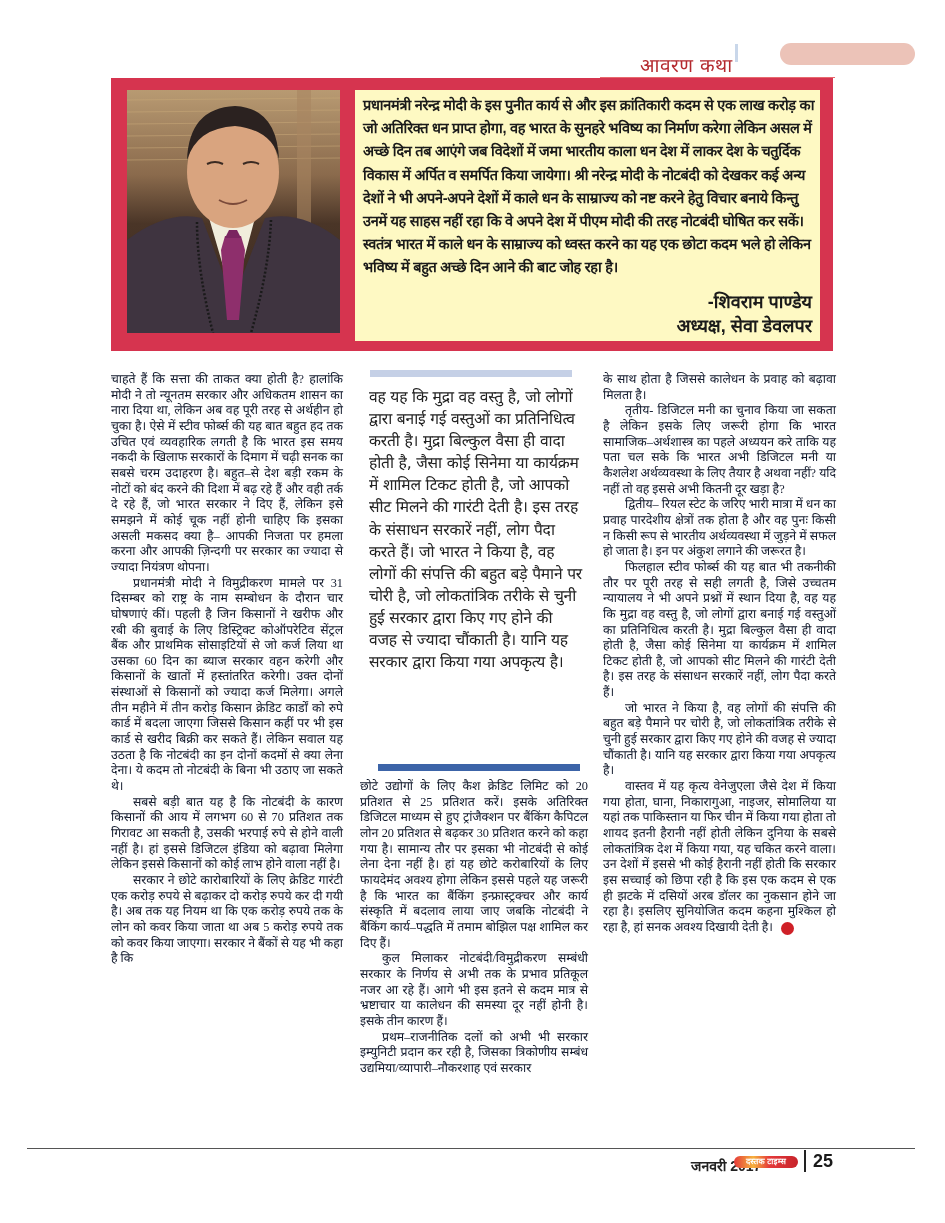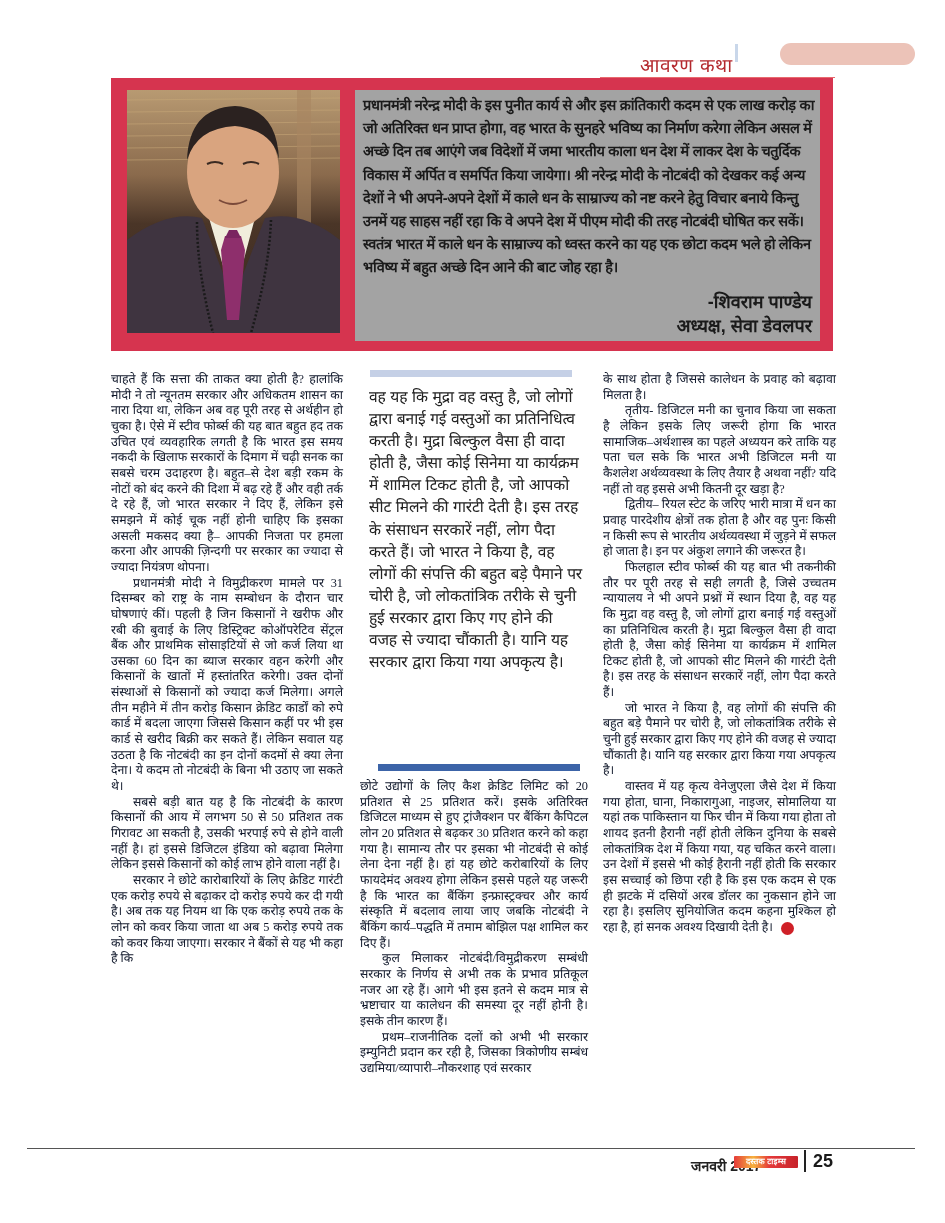--- a/index.html
+++ b/index.html
@@ -5,40 +5,40 @@
     html, body { margin: 0; padding: 0; background: #ffffff; }
     body { width: 945px; height: 1223px; position: relative; overflow: hidden; font-family: "DejaVu Sans", sans-serif; color: #222; }
 
     .header-section { position: absolute; left: 640px; top: 52px; font-size: 19px; color: #b3282d; letter-spacing: 0.5px; }
     .header-bar { position: absolute; left: 735px; top: 44px; width: 3px; height: 18px; background: #c9d7ea; }
     .header-pill { position: absolute; left: 780px; top: 43px; width: 135px; height: 22px; border-radius: 11px; background: #ecc3b8; }
     .header-rule { position: absolute; left: 600px; top: 77px; width: 235px; height: 1px; background: #e86a6f; }
 
     .quote-box { position: absolute; left: 111px; top: 78px; width: 722px; height: 273px; background: #d6344f; }
     .photo { position: absolute; left: 127px; top: 90px; width: 213px; height: 243px; overflow: hidden; background: #5a4536; }
-    .quote-panel { position: absolute; left: 355px; top: 90px; width: 465px; height: 251px; background: #a3a3a3; }
+    .quote-panel { position: absolute; left: 355px; top: 90px; width: 465px; height: 251px; background: #fef9c3; }
     .quote-text { position: absolute; left: 8px; top: 4px; width: 455px; font-family: "Liberation Sans Narrow", "Liberation Sans", sans-serif; font-weight: bold; font-size: 14.5px; line-height: 23.2px; color: #1a1a1a; letter-spacing: -0.3px; }
     .quote-author { position: absolute; right: 8px; top: 200px; text-align: right; font-family: "Liberation Sans", sans-serif; font-weight: bold; font-size: 18px; line-height: 24px; color: #1a1a1a; }
 
     .col { position: absolute; font-size: 12.3px; line-height: 15.65px; color: #0f172a; text-align: justify; font-family: Liberation Serif, serif; }
     .col p { margin: 0; }
     .col p.indent { text-indent: 22px; }
     .col1 { left: 111px; top: 372px; width: 232px; }
     .col3 { left: 603px; top: 372px; width: 233px; }
     .col2-bottom { left: 360px; top: 779px; width: 228px; }
 
     .pull-top-bar { position: absolute; left: 370px; top: 370px; width: 202px; height: 7px; background: #c5d0e6; }
     .pull-quote { position: absolute; left: 369px; top: 386px; width: 215px; font-size: 15.6px; line-height: 22.1px; color: #222; font-family: "DejaVu Sans", sans-serif; letter-spacing: -0.2px; }
     .pull-bottom-bar { position: absolute; left: 378px; top: 764px; width: 202px; height: 7px; background: #3c64a8; }
 
     .end-dot { display: inline-block; width: 13px; height: 13px; border-radius: 50%; background: #cf2027; vertical-align: middle; margin-left: 8px; }
 
     .footer-rule { position: absolute; left: 27px; top: 1148px; width: 888px; height: 1px; background: #555; }
     .footer-date { position: absolute; left: 691px; top: 1156px; font-family: "Liberation Sans", sans-serif; font-weight: bold; font-size: 14px; color: #222; text-align: center; }
-    .footer-logo { position: absolute; left: 734px; top: 1156px; width: 64px; height: 12px; background: linear-gradient(90deg, #e53a3a 0%, #f6b23c 30%, #e53a3a 55%, #c7232b 100%); border-radius: 1px; }
+    .footer-logo { position: absolute; left: 734px; top: 1156px; width: 64px; height: 12px; background: linear-gradient(90deg, #e53a3a 0%, #f6b23c 30%, #e53a3a 55%, #c7232b 100%); border-radius: 6px; }
     .footer-logo span { display: block; font-size: 8px; color: #fff; line-height: 12px; text-align: center; font-family: "Liberation Sans", sans-serif; font-weight: bold; letter-spacing: 0.2px; }
     .footer-vbar { position: absolute; left: 804px; top: 1150px; width: 2px; height: 22px; background: #222; }
     .footer-page { position: absolute; left: 813px; top: 1151px; font-family: "Liberation Sans", sans-serif; font-weight: bold; font-size: 18px; color: #1a1a1a; }
   </style>
 </head>
 <body>
 
 <div class="header-section">आवरण कथा</div>
 <div class="header-bar"></div>
 <div class="header-pill"></div>
@@ -82,21 +82,21 @@
   <div class="quote-text">प्रधानमंत्री नरेन्द्र मोदी के इस पुनीत कार्य से और इस क्रांतिकारी कदम से एक लाख करोड़ का जो अतिरिक्त धन प्राप्त होगा, वह भारत के सुनहरे भविष्य का निर्माण करेगा लेकिन असल में अच्छे दिन तब आएंगे जब विदेशों में जमा भारतीय काला धन देश में लाकर देश के चतुर्दिक विकास में अर्पित व समर्पित किया जायेगा। श्री नरेन्द्र मोदी के नोटबंदी को देखकर कई अन्य देशों ने भी अपने-अपने देशों में काले धन के साम्राज्य को नष्ट करने हेतु विचार बनाये किन्तु उनमें यह साहस नहीं रहा कि वे अपने देश में पीएम मोदी की तरह नोटबंदी घोषित कर सकें। स्वतंत्र भारत में काले धन के साम्राज्य को ध्वस्त करने का यह एक छोटा कदम भले हो लेकिन भविष्य में बहुत अच्छे दिन आने की बाट जोह रहा है।</div>
   <div class="quote-author">
     <div>-शिवराम पाण्डेय</div>
     <div>अध्यक्ष, सेवा डेवलपर</div>
   </div>
 </div>
 
 <div class="col col1">
   <p>चाहते हैं कि सत्ता की ताकत क्या होती है? हालांकि मोदी ने तो न्यूनतम सरकार और अधिकतम शासन का नारा दिया था, लेकिन अब वह पूरी तरह से अर्थहीन हो चुका है। ऐसे में स्टीव फोर्ब्स की यह बात बहुत हद तक उचित एवं व्यवहारिक लगती है कि भारत इस समय नकदी के खिलाफ सरकारों के दिमाग में चढ़ी सनक का सबसे चरम उदाहरण है। बहुत–से देश बड़ी रकम के नोटों को बंद करने की दिशा में बढ़ रहे हैं और वही तर्क दे रहे हैं, जो भारत सरकार ने दिए हैं, लेकिन इसे समझने में कोई चूक नहीं होनी चाहिए कि इसका असली मकसद क्या है– आपकी निजता पर हमला करना और आपकी ज़िन्दगी पर सरकार का ज्यादा से ज्यादा नियंत्रण थोपना।</p>
   <p class="indent">प्रधानमंत्री मोदी ने विमुद्रीकरण मामले पर 31 दिसम्बर को राष्ट्र के नाम सम्बोधन के दौरान चार घोषणाएं कीं। पहली है जिन किसानों ने खरीफ और रबी की बुवाई के लिए डिस्ट्रिक्ट कोऑपरेटिव सेंट्रल बैंक और प्राथमिक सोसाइटियों से जो कर्ज लिया था उसका 60 दिन का ब्याज सरकार वहन करेगी और किसानों के खातों में हस्तांतरित करेगी। उक्त दोनों संस्थाओं से किसानों को ज्यादा कर्ज मिलेगा। अगले तीन महीने में तीन करोड़ किसान क्रेडिट कार्डों को रुपे कार्ड में बदला जाएगा जिससे किसान कहीं पर भी इस कार्ड से खरीद बिक्री कर सकते हैं। लेकिन सवाल यह उठता है कि नोटबंदी का इन दोनों कदमों से क्या लेना देना। ये कदम तो नोटबंदी के बिना भी उठाए जा सकते थे।</p>
-  <p class="indent">सबसे बड़ी बात यह है कि नोटबंदी के कारण किसानों की आय में लगभग 50 से 50 प्रतिशत तक गिरावट आ सकती है, उसकी भरपाई रुपे से होने वाली नहीं है। हां इससे डिजिटल इंडिया को बढ़ावा मिलेगा लेकिन इससे किसानों को कोई लाभ होने वाला नहीं है।</p>
+  <p class="indent">सबसे बड़ी बात यह है कि नोटबंदी के कारण किसानों की आय में लगभग 60 से 70 प्रतिशत तक गिरावट आ सकती है, उसकी भरपाई रुपे से होने वाली नहीं है। हां इससे डिजिटल इंडिया को बढ़ावा मिलेगा लेकिन इससे किसानों को कोई लाभ होने वाला नहीं है।</p>
   <p class="indent">सरकार ने छोटे कारोबारियों के लिए क्रेडिट गारंटी एक करोड़ रुपये से बढ़ाकर दो करोड़ रुपये कर दी गयी है। अब तक यह नियम था कि एक करोड़ रुपये तक के लोन को कवर किया जाता था अब 5 करोड़ रुपये तक को कवर किया जाएगा। सरकार ने बैंकों से यह भी कहा है कि</p>
 </div>
 
 <div class="pull-top-bar"></div>
 <div class="pull-quote">वह यह कि मुद्रा वह वस्तु है, जो लोगों द्वारा बनाई गई वस्तुओं का प्रतिनिधित्व करती है। मुद्रा बिल्कुल वैसा ही वादा होती है, जैसा कोई सिनेमा या कार्यक्रम में शामिल टिकट होती है, जो आपको सीट मिलने की गारंटी देती है। इस तरह के संसाधन सरकारें नहीं, लोग पैदा करते हैं। जो भारत ने किया है, वह लोगों की संपत्ति की बहुत बड़े पैमाने पर चोरी है, जो लोकतांत्रिक तरीके से चुनी हुई सरकार द्वारा किए गए होने की वजह से ज्यादा चौंकाती है। यानि यह सरकार द्वारा किया गया अपकृत्य है।</div>
 <div class="pull-bottom-bar"></div>
 
 <div class="col col2-bottom">
   <p>छोटे उद्योगों के लिए कैश क्रेडिट लिमिट को 20 प्रतिशत से 25 प्रतिशत करें। इसके अतिरिक्त डिजिटल माध्यम से हुए ट्रांजैक्शन पर बैंकिंग कैपिटल लोन 20 प्रतिशत से बढ़कर 30 प्रतिशत करने को कहा गया है। सामान्य तौर पर इसका भी नोटबंदी से कोई लेना देना नहीं है। हां यह छोटे करोबारियों के लिए फायदेमंद अवश्य होगा लेकिन इससे पहले यह जरूरी है कि भारत का बैंकिंग इन्फ्रास्ट्रक्चर और कार्य संस्कृति में बदलाव लाया जाए जबकि नोटबंदी ने बैंकिंग कार्य–पद्धति में तमाम बोझिल पक्ष शामिल कर दिए हैं।</p>
   <p class="indent">कुल मिलाकर नोटबंदी/विमुद्रीकरण सम्बंधी सरकार के निर्णय से अभी तक के प्रभाव प्रतिकूल नजर आ रहे हैं। आगे भी इस इतने से कदम मात्र से भ्रष्टाचार या कालेधन की समस्या दूर नहीं होनी है। इसके तीन कारण हैं।</p>

